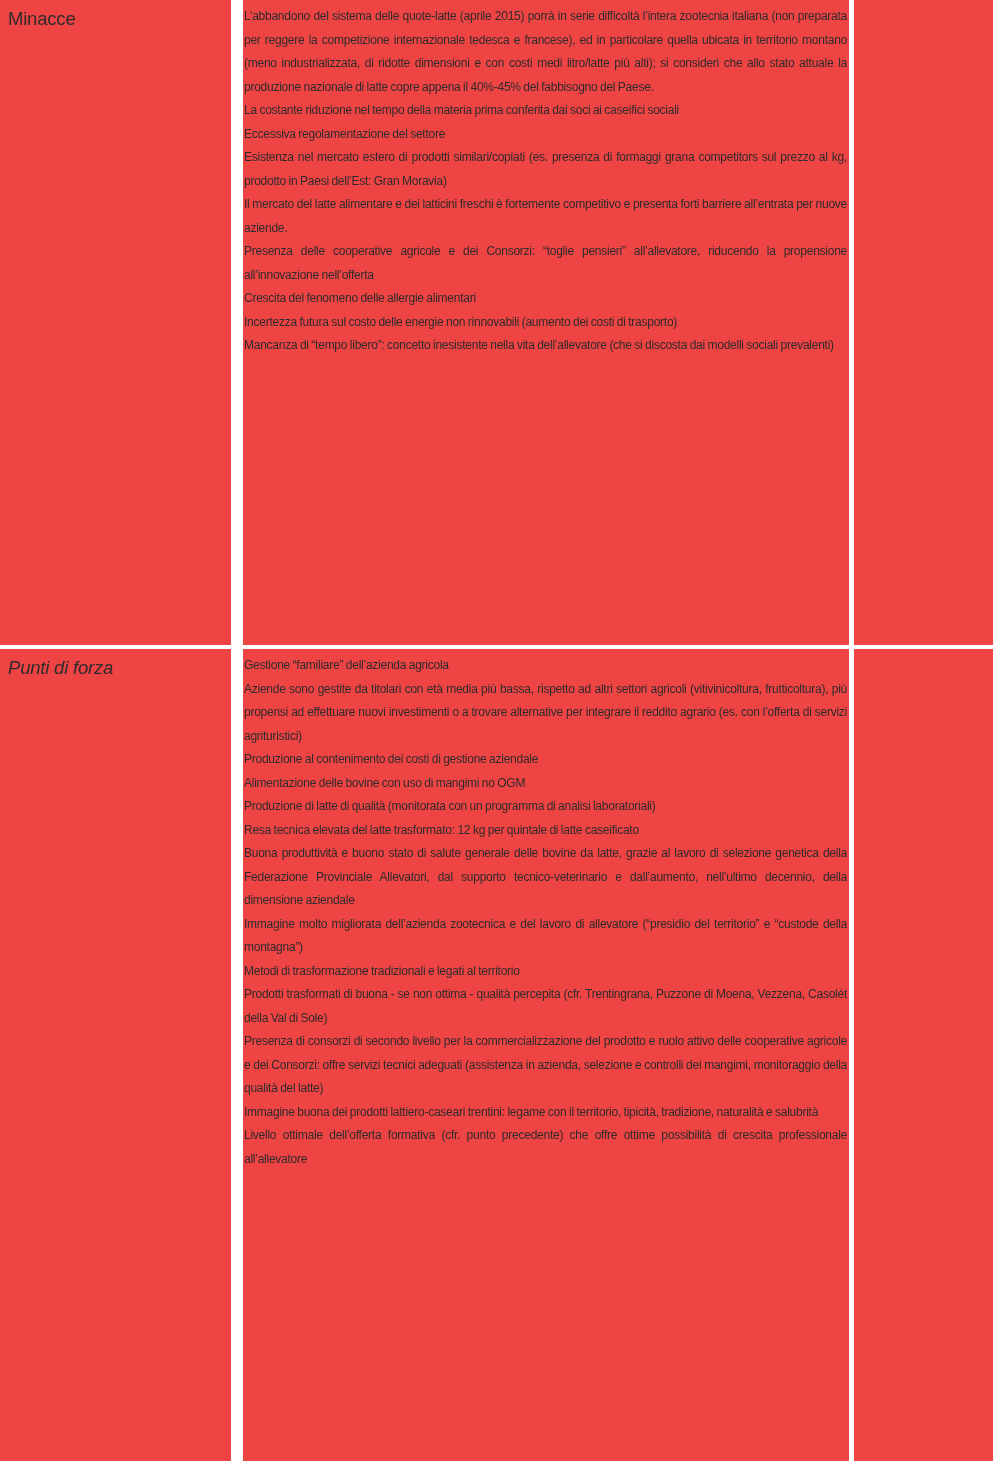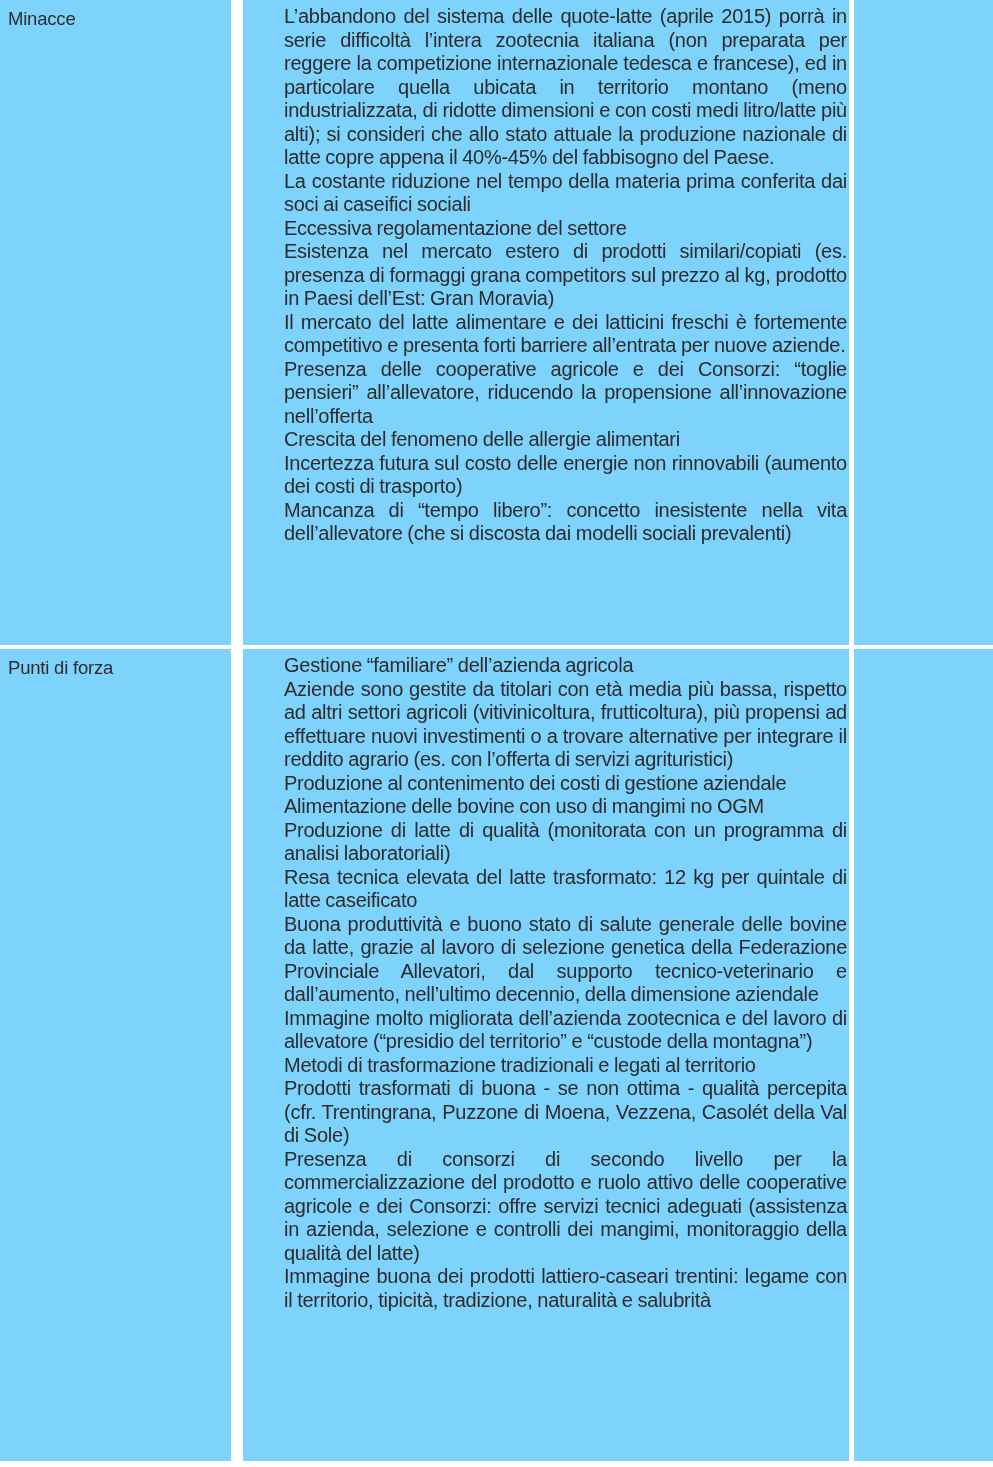--- a/index.html
+++ b/index.html
@@ -13,47 +13,46 @@
   }
   .table-grid {
     width: 993px;
     height: 1461px;
     display: grid;
     grid-template-columns: 231px 12px 606px 5px 139px;
     grid-template-rows: 645px 4px 812px;
     background: #ffffff; 
   }
   .cell {
-    background: #7dd3fc;
+    background: #ef4444;
     overflow: hidden;
   }
   .label-cell {
     padding: 7px 8px 0 8px;
     font-size: 18.5px;
     line-height: 23.5px;
     letter-spacing: -0.2px;
   }
   .content-cell {
     padding: 5px 2px 0 1px;
   }
   .content-cell p {
-    font-size: 20px;
+    font-size: 12px;
     line-height: 23.5px;
     letter-spacing: -0.25px;
     word-spacing: -0.5px;
     text-align: justify;
     hyphens: auto;
-    margin-left: 40px;
     -webkit-hyphens: auto;
   }
   
   .r1c1 { grid-column: 1; grid-row: 1; }
   .r1c2 { grid-column: 3; grid-row: 1; }
   .r1c3 { grid-column: 5; grid-row: 1; }
-  .r2c1 { grid-column: 1; grid-row: 3; }
+  .r2c1 { grid-column: 1; grid-row: 3; font-style: italic; }
   .r2c2 { grid-column: 3; grid-row: 3; }
   .r2c3 { grid-column: 5; grid-row: 3; }
   .bottom-strip {
     width: 993px;
     height: 6px;
     background: #ffffff;
   }
 </style>
 </head>
 <body>
@@ -85,17 +84,18 @@
     <p>Produzione al contenimento dei costi di gestione aziendale</p>
     <p>Alimentazione delle bovine con uso di mangimi no OGM</p>
     <p>Produzione di latte di qualità (monitorata con un programma di analisi laboratoriali)</p>
     <p>Resa tecnica elevata del latte trasformato: 12 kg per quintale di latte caseificato</p>
     <p>Buona produttività e buono stato di salute generale delle bovine da latte, grazie al lavoro di selezione genetica della Federazione Provinciale Allevatori, dal supporto tecnico-veterinario e dall’aumento, nell’ultimo decennio, della dimensione aziendale</p>
     <p>Immagine molto migliorata dell’azienda zootecnica e del lavoro di allevatore (“presidio del territorio” e “custode della montagna”)</p>
     <p>Metodi di trasformazione tradizionali e legati al territorio</p>
     <p>Prodotti trasformati di buona - se non ottima - qualità percepita (cfr. Trentingrana, Puzzone di Moena, Vezzena, Casolét della Val di Sole)</p>
     <p>Presenza di consorzi di secondo livello per la commercializzazione del prodotto e ruolo attivo delle cooperative agricole e dei Consorzi: offre servizi tecnici adeguati (assistenza in azienda, selezione e controlli dei mangimi, monitoraggio della qualità del latte)</p>
     <p>Immagine buona dei prodotti lattiero-caseari trentini: legame con il territorio, tipicità, tradizione, naturalità e salubrità</p>
+    <p>Livello ottimale dell’offerta formativa (cfr. punto precedente) che offre ottime possibilità di crescita professionale all’allevatore</p>
   </div>
   <div class="cell r2c3"></div>
 
 </div>
 <div class="bottom-strip"></div>
 
 </body></html>

